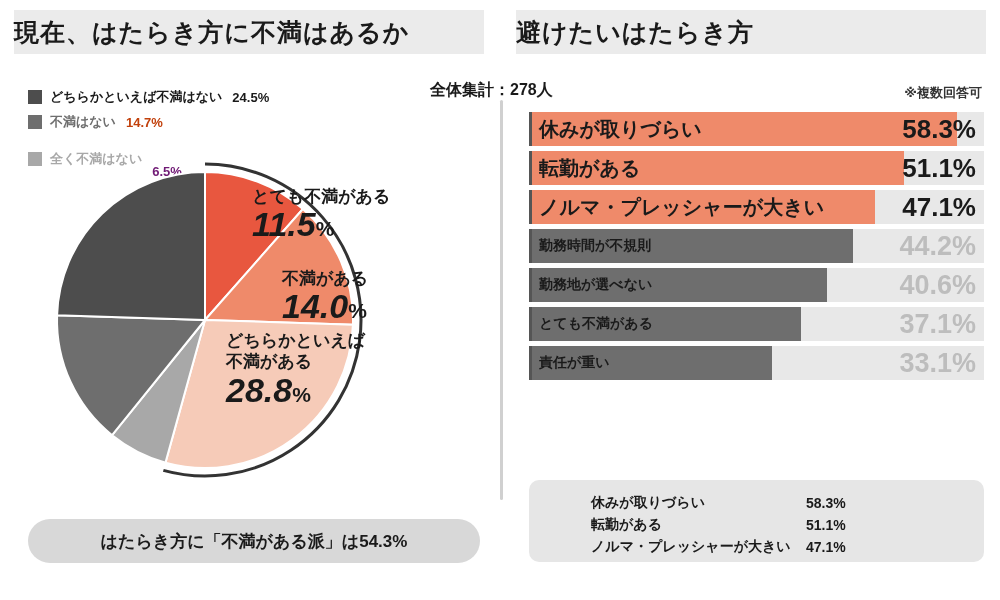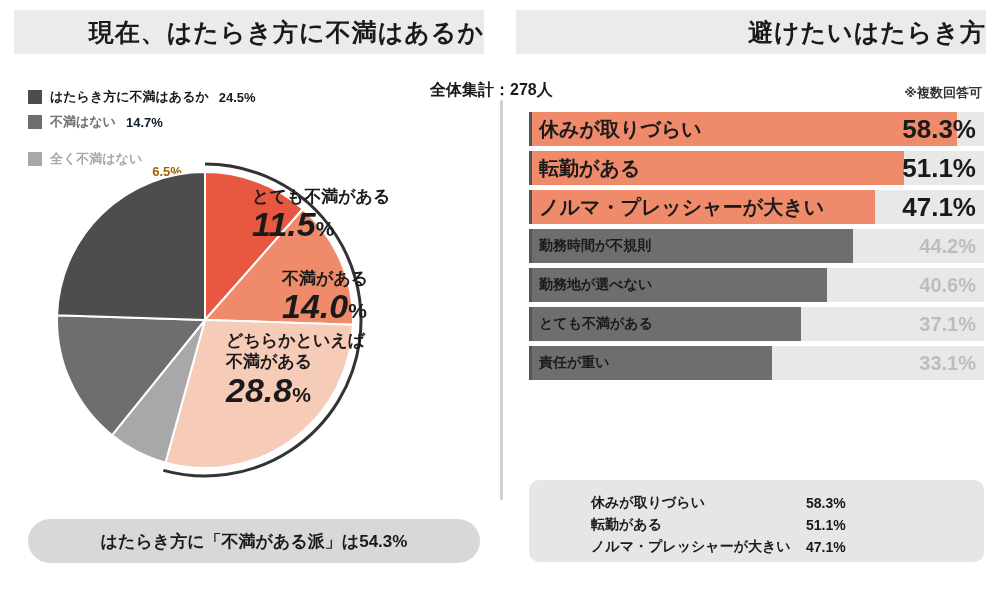--- a/index.html
+++ b/index.html
@@ -1,21 +1,21 @@
 <!DOCTYPE html>
 <html><head>
 <meta charset="utf-8">
 <style>
   html,body{margin:0;padding:0;}
   body{width:1000px;height:600px;background:#ffffff;
        font-family:"Liberation Sans","DejaVu Sans",sans-serif;
        color:#222;overflow:hidden;position:relative;}
 
   
-  .hdr{position:absolute;height:44px;background:#ebebeb;display:flex;align-items:center;justify-content:flex-end;}
+  .hdr{position:absolute;height:44px;background:#ebebeb;display:flex;align-items:center;justify-content:flex-start;}
   .hdr span{font-size:25px;font-weight:bold;color:#1a1a1a;letter-spacing:1px;}
   #hdr-left{left:14px;top:10px;width:470px;}
   #hdr-right{left:516px;top:10px;width:470px;}
 
   
   .legend{position:absolute;left:28px;top:88px;}
   .legend-row{display:flex;align-items:center;margin-bottom:7px;}
   .sw{width:14px;height:14px;margin-right:8px;flex:none;}
   .legend-row .lbl{font-size:13px;font-weight:bold;}
   .legend-row .val{font-size:13px;font-weight:bold;margin-left:10px;}
@@ -41,52 +41,52 @@
   #bars{position:absolute;left:529px;top:112px;width:455px;}
   .bar-row{position:relative;height:34px;margin-bottom:5px;}
   .bar-track{position:absolute;left:0;top:0;height:34px;width:100%;background:#e8e8e8;}
   .bar-fill{position:absolute;left:0;top:0;height:34px;}
   .bar-tick{position:absolute;left:0;top:0;height:34px;width:3px;background:#555;}
   .bar-label{position:absolute;left:10px;top:0;height:34px;display:flex;align-items:center;font-weight:bold;color:#1a1a1a;white-space:nowrap;}
   .bar-pct{position:absolute;right:8px;top:0;height:34px;display:flex;align-items:center;font-weight:bold;}
   .big .bar-label{font-size:20px;}
   .big .bar-pct{font-size:26px;color:#1a1a1a;}
   .small .bar-label{font-size:14px;}
-  .small .bar-pct{font-size:20px;color:#bdbdbd;}
+  .small .bar-pct{font-size:27px;color:#bdbdbd;}
 
   #summary{position:absolute;left:529px;top:480px;width:455px;height:82px;background:#e6e6e6;border-radius:10px;padding:12px 0 0 0;box-sizing:border-box;}
   .sum-row{display:flex;align-items:center;height:22px;font-size:14px;font-weight:bold;color:#1a1a1a;}
   .sum-row .s-lbl{margin-left:62px;width:215px;}
   .sum-row .s-val{}
 </style>
 </head>
 <body>
 
 <div class="hdr" id="hdr-left">
   <span>現在、はたらき方に不満はあるか</span>
 </div>
 <div class="hdr" id="hdr-right">
   <span>避けたいはたらき方</span>
 </div>
 
 <div class="legend" id="legend">
     <div class="legend-row">
       <span class="sw" style="background: rgb(77, 77, 77);"></span>
-      <span class="lbl" style="color: rgb(26, 26, 26);">はたらき方に不満はあるか</span>
+      <span class="lbl" style="color: rgb(26, 26, 26);">どちらかといえば不満はない</span>
       <span class="val" style="color: rgb(26, 26, 26); text-align: center;">24.5%</span>
     </div>
     <div class="legend-row">
       <span class="sw" style="background: rgb(110, 110, 110);"></span>
       <span class="lbl" style="color: rgb(110, 110, 110);">不満はない</span>
-      <span class="val" style="color: #0f172a;">14.7%</span>
+      <span class="val" style="color: #c2410c;">14.7%</span>
     </div>
     <div class="legend-row">
       <span class="sw" style="background: rgb(168, 168, 168);"></span>
       <span class="lbl" style="color: rgb(168, 168, 168);">全く不満はない</span>
-      <span class="val" style="color: #a16207; margin-top: 26px;">6.5%</span>
+      <span class="val" style="color: #701a75; margin-top: 26px;">6.5%</span>
     </div>
   </div>
 
 <div id="pie-wrap">
   <svg width="440" height="360" viewBox="0 0 440 360">
     <g id="pie-slices">
         <path d="M 175 190 L 175 42 A 148 148 0 0 1 272.87415606790046 78.98356169469199 Z" fill="#e8573f" stroke="#ffffff" stroke-width="2"></path>
         <path d="M 175 190 L 272.87415606790046 78.98356169469199 A 148 148 0 0 1 322.92697093412824 194.648792343563 Z" fill="#ef8a6a" stroke="#ffffff" stroke-width="2"></path>
         <path d="M 175 190 L 322.92697093412824 194.648792343563 A 148 148 0 0 1 135.49850558058438 332.6311043869214 Z" fill="#f6cbb8" stroke="#ffffff" stroke-width="2"></path>
         <path d="M 175 190 L 135.49850558058438 332.6311043869214 A 148 148 0 0 1 82.1016785289763 305.21242063191943 Z" fill="#a8a8a8" stroke="#ffffff" stroke-width="2"></path>

